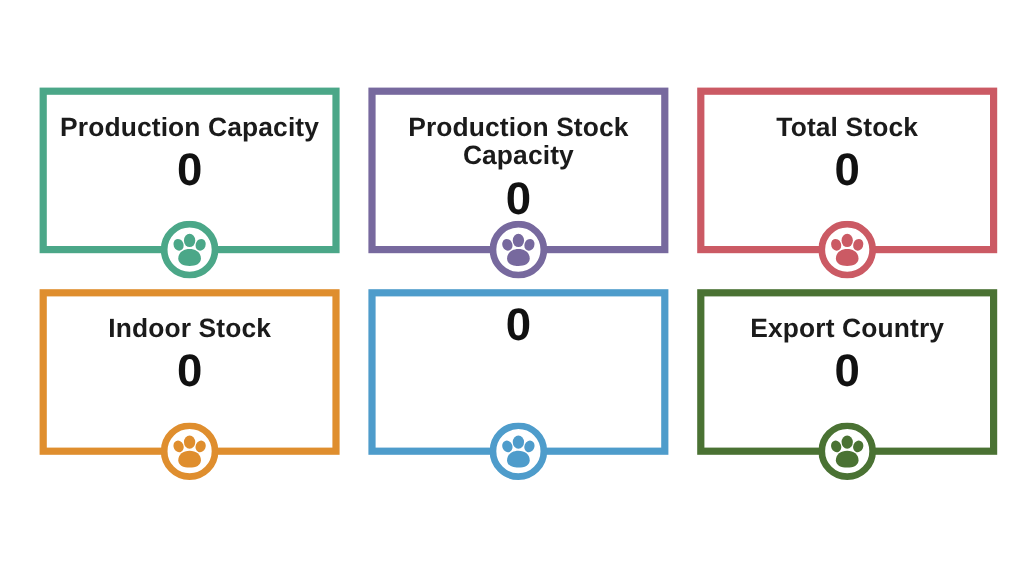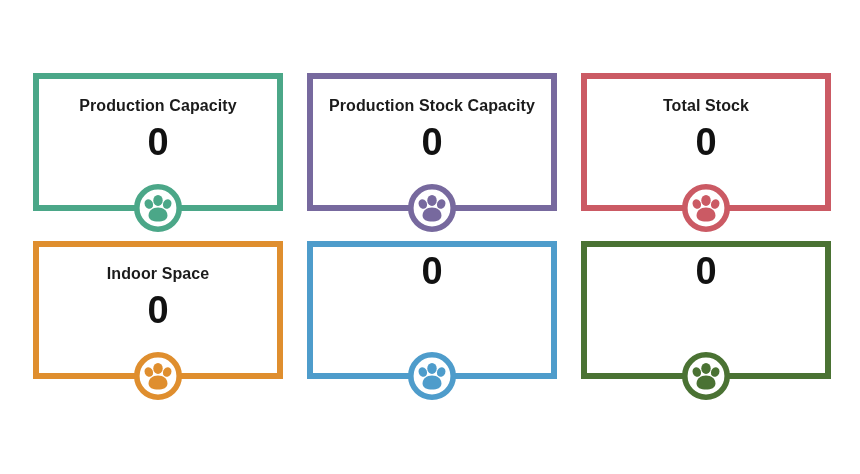--- a/index.html
+++ b/index.html
@@ -28,21 +28,21 @@
   .kpi-card {
     position: relative;
     box-sizing: border-box;
     height: 138px;
     border: 6px solid var(--card-color, #888);
     background: #ffffff;
     text-align: center;
   }
   .kpi-title {
     margin-top: 15px;
-    font-size: 16px;
+    font-size: 22px;
     line-height: 24px;
     font-weight: 700;
     color: #1b1b1b;
     letter-spacing: 0.1px;
   }
   .kpi-value {
     margin-top: 2px;
     font-size: 38px;
     line-height: 44px;
     font-weight: 700;
@@ -103,21 +103,21 @@
         <g fill="var(--card-color)">
           <ellipse cx="18.5" cy="25" rx="5.2" ry="6.2" transform="rotate(-22 18.5 25)"></ellipse>
           <ellipse cx="30" cy="20.5" rx="5.9" ry="6.9"></ellipse>
           <ellipse cx="41.5" cy="25" rx="5.2" ry="6.2" transform="rotate(22 41.5 25)"></ellipse>
           <path d="M30 29.5 c6.8 0 11.8 4 11.8 9.8 c0 5.4 -5.3 7.7 -11.8 7.7 c-6.5 0 -11.8 -2.3 -11.8 -7.7 c0 -5.8 5 -9.8 11.8 -9.8 z"></path>
         </g>
       </svg>
     </span>
   </div>
       <div class="kpi-card" style="--card-color: #DF8E2E;">
-    <div class="kpi-title">Indoor Space</div>
+    <div class="kpi-title">Indoor Stock</div>
     <div class="kpi-value">0</div>
     <span class="kpi-icon">
       <svg viewBox="0 0 60 60" width="48" height="48" aria-hidden="true">
         <circle cx="30" cy="30" r="26.5" fill="#ffffff" stroke="var(--card-color)" stroke-width="7"></circle>
         <g fill="var(--card-color)">
           <ellipse cx="18.5" cy="25" rx="5.2" ry="6.2" transform="rotate(-22 18.5 25)"></ellipse>
           <ellipse cx="30" cy="20.5" rx="5.9" ry="6.9"></ellipse>
           <ellipse cx="41.5" cy="25" rx="5.2" ry="6.2" transform="rotate(22 41.5 25)"></ellipse>
           <path d="M30 29.5 c6.8 0 11.8 4 11.8 9.8 c0 5.4 -5.3 7.7 -11.8 7.7 c-6.5 0 -11.8 -2.3 -11.8 -7.7 c0 -5.8 5 -9.8 11.8 -9.8 z"></path>
         </g>
@@ -132,20 +132,21 @@
         <g fill="var(--card-color)">
           <ellipse cx="18.5" cy="25" rx="5.2" ry="6.2" transform="rotate(-22 18.5 25)"></ellipse>
           <ellipse cx="30" cy="20.5" rx="5.9" ry="6.9"></ellipse>
           <ellipse cx="41.5" cy="25" rx="5.2" ry="6.2" transform="rotate(22 41.5 25)"></ellipse>
           <path d="M30 29.5 c6.8 0 11.8 4 11.8 9.8 c0 5.4 -5.3 7.7 -11.8 7.7 c-6.5 0 -11.8 -2.3 -11.8 -7.7 c0 -5.8 5 -9.8 11.8 -9.8 z"></path>
         </g>
       </svg>
     </span>
   </div>
       <div class="kpi-card" style="--card-color: #4A7233;">
+    <div class="kpi-title">Export Country</div>
     <div class="kpi-value">0</div>
     <span class="kpi-icon">
       <svg viewBox="0 0 60 60" width="48" height="48" aria-hidden="true">
         <circle cx="30" cy="30" r="26.5" fill="#ffffff" stroke="var(--card-color)" stroke-width="7"></circle>
         <g fill="var(--card-color)">
           <ellipse cx="18.5" cy="25" rx="5.2" ry="6.2" transform="rotate(-22 18.5 25)"></ellipse>
           <ellipse cx="30" cy="20.5" rx="5.9" ry="6.9"></ellipse>
           <ellipse cx="41.5" cy="25" rx="5.2" ry="6.2" transform="rotate(22 41.5 25)"></ellipse>
           <path d="M30 29.5 c6.8 0 11.8 4 11.8 9.8 c0 5.4 -5.3 7.7 -11.8 7.7 c-6.5 0 -11.8 -2.3 -11.8 -7.7 c0 -5.8 5 -9.8 11.8 -9.8 z"></path>
         </g>

